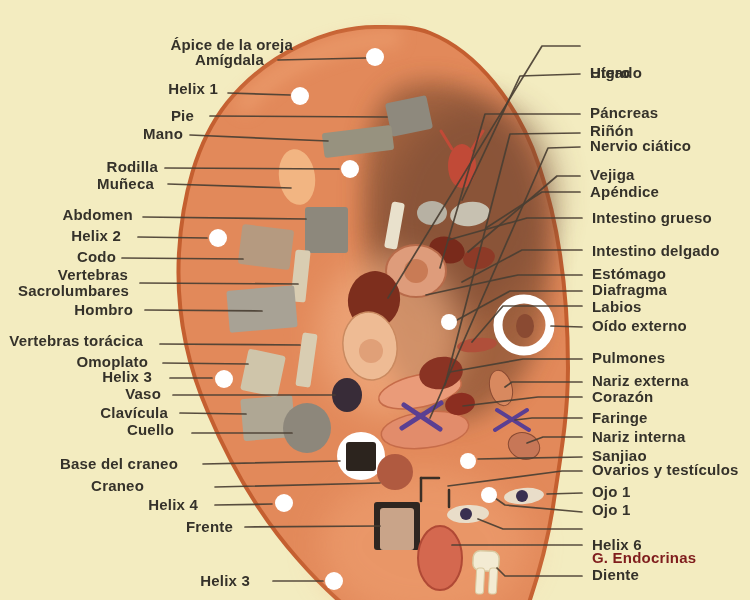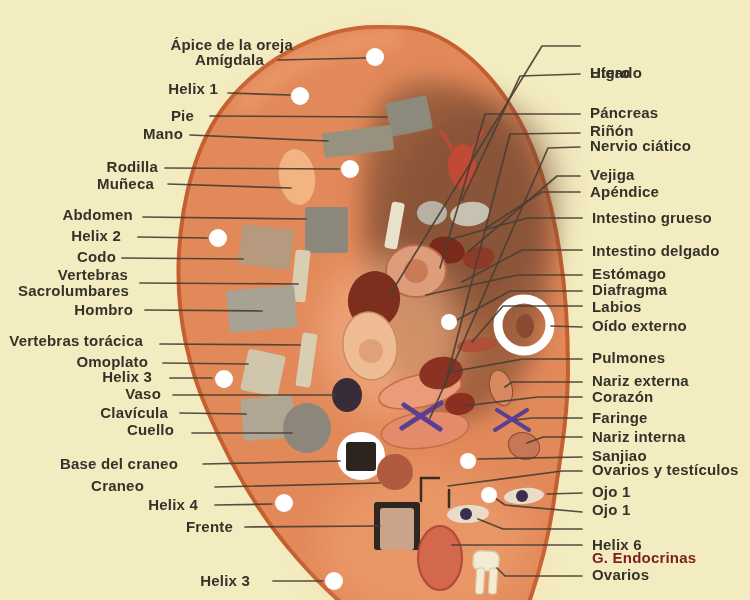--- a/index.html
+++ b/index.html
@@ -207,15 +207,15 @@
       <div class="lbl right" style="color: rgb(53, 50, 42); top: 372px; left: 592px;">Nariz externa</div>
       <div class="lbl right" style="color: rgb(53, 50, 42); top: 388px; left: 592px;">Corazón</div>
       <div class="lbl right" style="color: rgb(53, 50, 42); top: 409px; left: 592px;">Faringe</div>
       <div class="lbl right" style="color: rgb(53, 50, 42); top: 428px; left: 592px;">Nariz interna</div>
       <div class="lbl right" style="color: rgb(53, 50, 42); top: 447px; left: 592px;">Sanjiao</div>
       <div class="lbl right" style="color: rgb(53, 50, 42); top: 461px; left: 592px;">Ovarios y testículos</div>
       <div class="lbl right" style="color: rgb(53, 50, 42); top: 483px; left: 592px;">Ojo 1</div>
       <div class="lbl right" style="color: #7f1d1d; top: 517px; left: 592px; margin-top: 32px;">G. Endocrinas</div>
       <div class="lbl right" style="color: rgb(53, 50, 42); top: 501px; left: 592px;">Ojo 1</div>
       <div class="lbl right" style="color: rgb(53, 50, 42); top: 536px; left: 592px;">Helix 6</div>
-      <div class="lbl right" style="color: rgb(53, 50, 42); top: 566px; left: 592px;">Ovarios</div>
+      <div class="lbl right" style="color: rgb(53, 50, 42); top: 566px; left: 592px;">Diente</div>
     </div>
 </div>
 
 </body></html>

